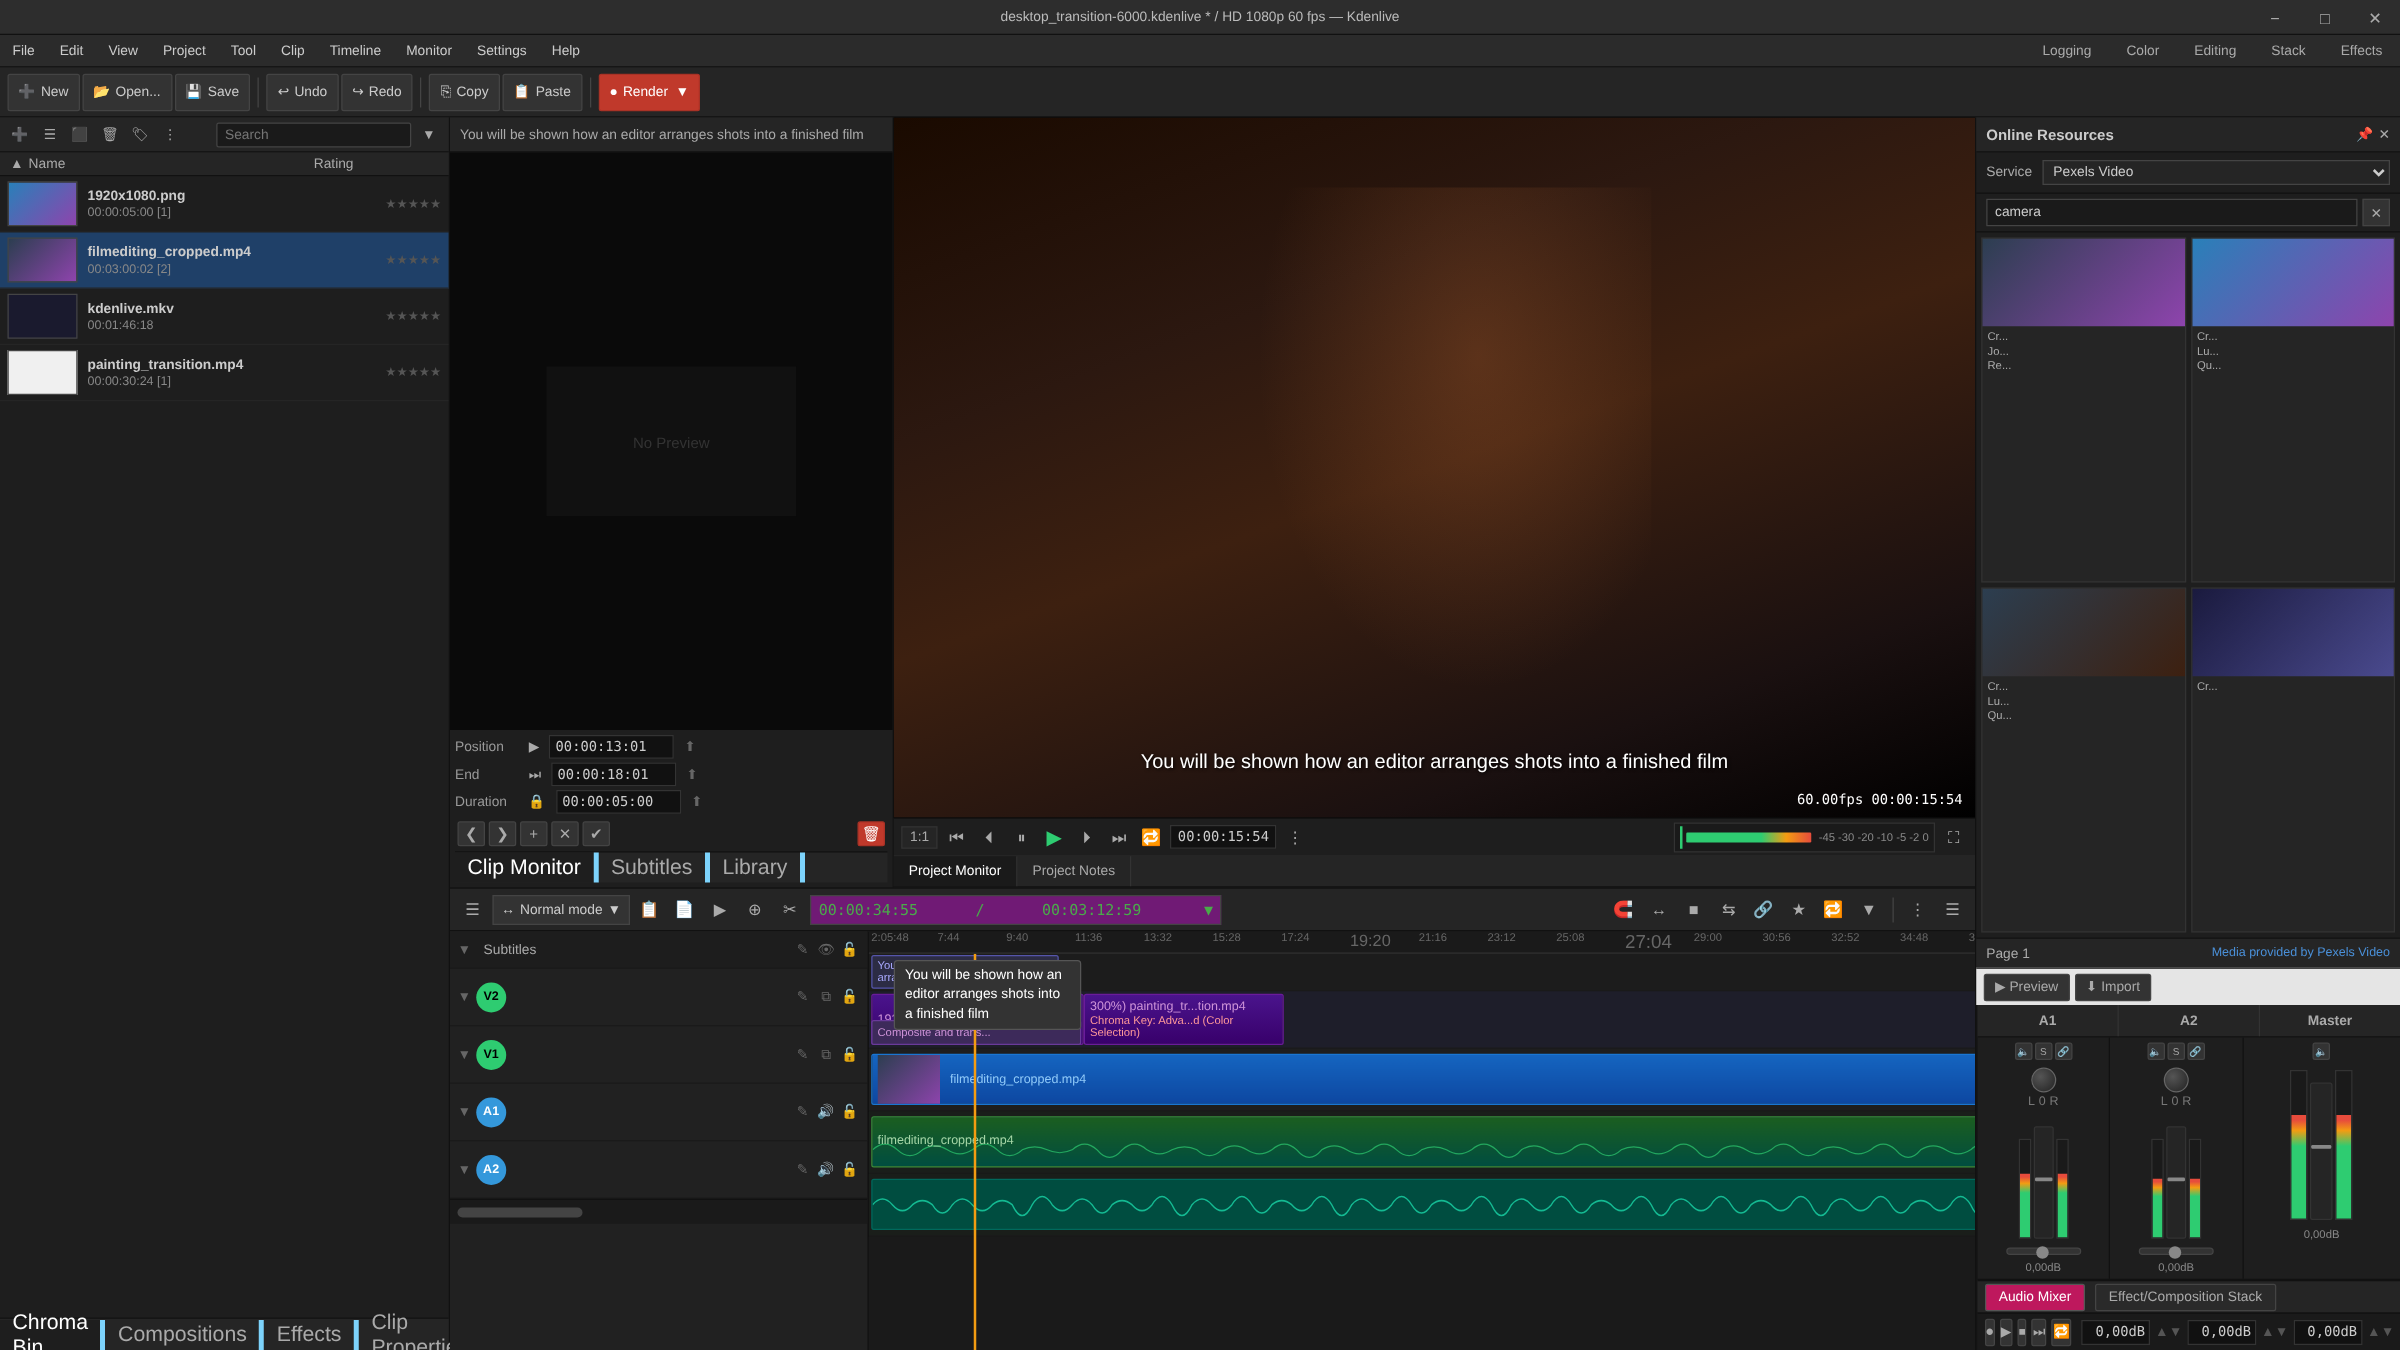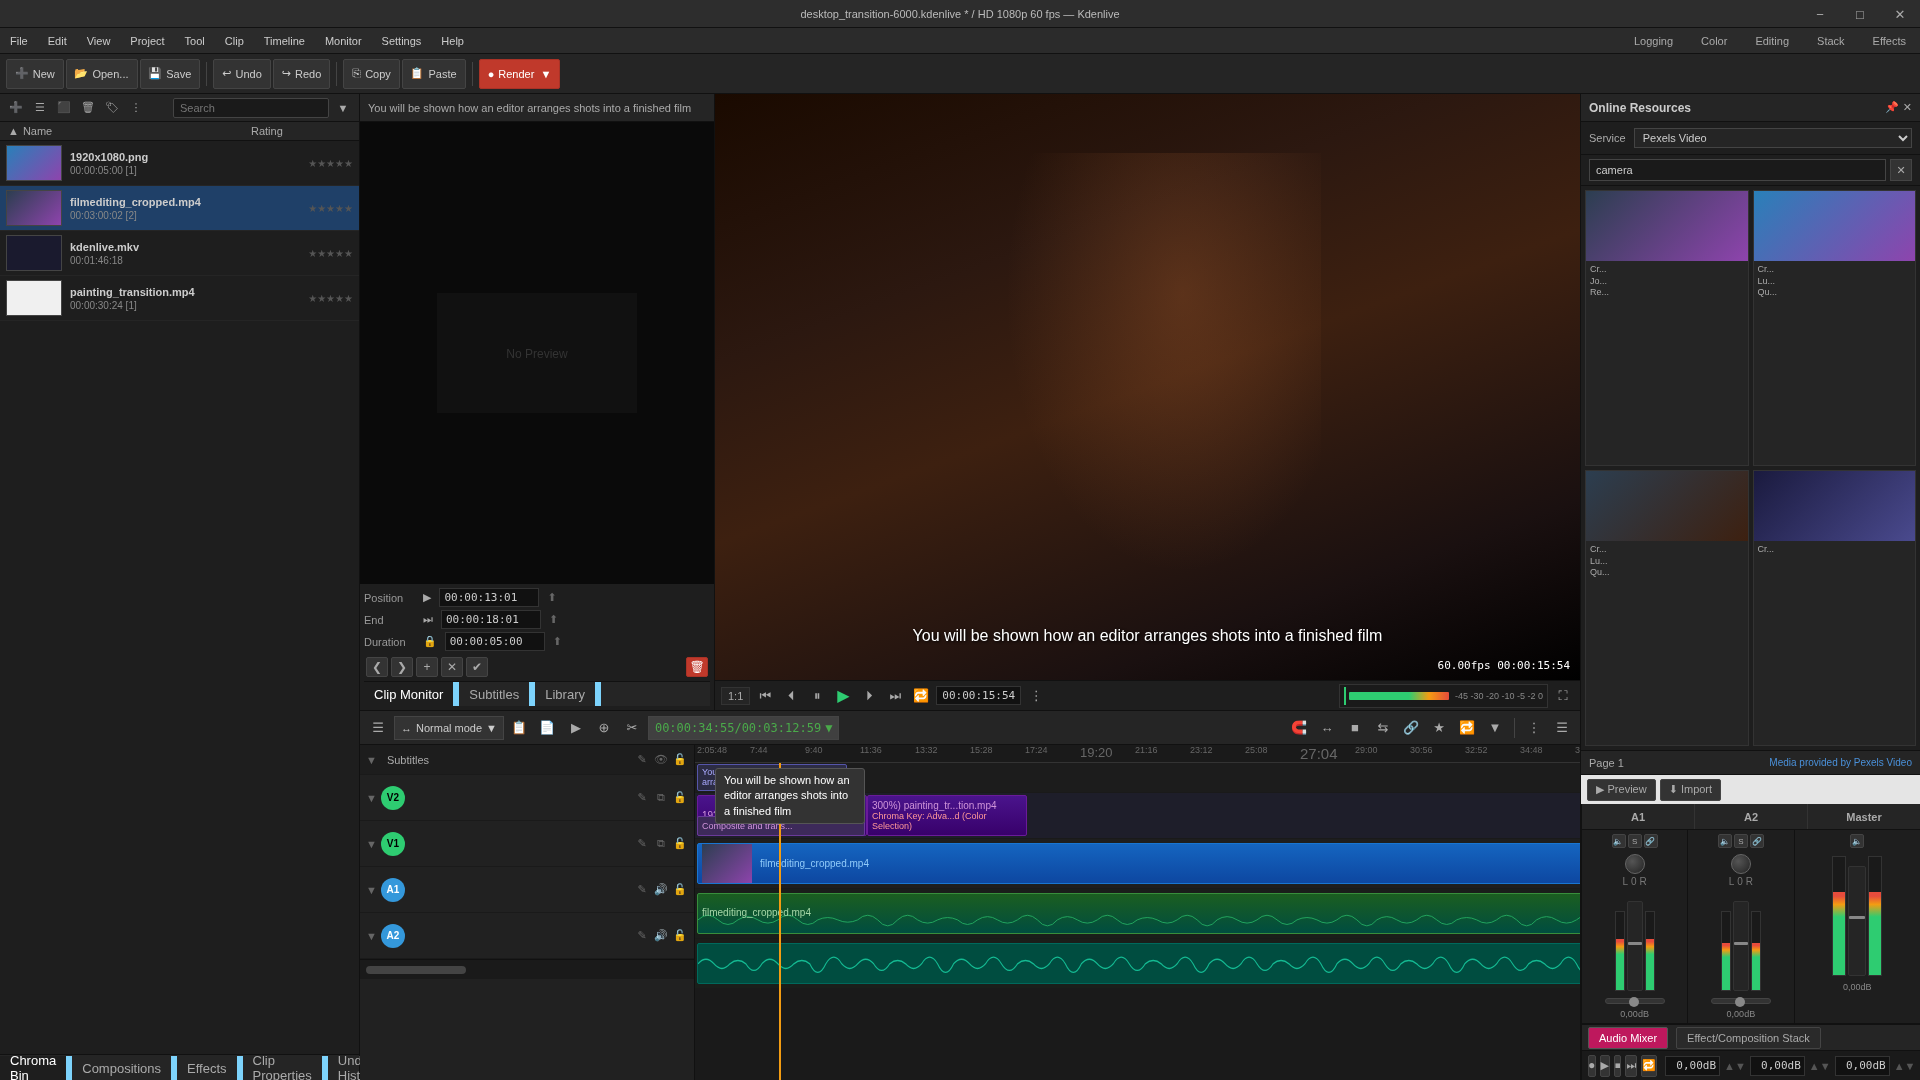--- a/index.html
+++ b/index.html
@@ -38,21 +38,21 @@
     .bin-item { display: flex; align-items: center; padding: 4px 6px; cursor: pointer; border-bottom: 1px solid #252525; }
     .bin-item.selected { background: #1f4068; }
     .bin-thumb { width: 56px; height: 36px; background: #333; border: 1px solid #444; flex-shrink: 0; margin-right: 8px; overflow: hidden; display: flex; align-items: center; justify-content: center; }
     .bin-info { flex: 1; }
     .bin-name { color: #ccc; font-size: 11px; font-weight: bold; }
     .bin-duration { color: #888; font-size: 10px; margin-top: 2px; }
     .stars { color: #555; font-size: 10px; }
 
     
     #left-bottom-tabs { height: 26px; background: #252525; display: flex; align-items: flex-end; border-top: 1px solid #111; }
-    .lt-tab { padding: 0 10px; height: 24px; display: flex; align-items: center; cursor: pointer; color: #aaa; font-size: 13px; border-right: 6px solid #7dd3fc; }
+    .lt-tab { padding: 0 10px; height: 24px; display: flex; align-items: center; cursor: pointer; color: #aaa; font-size: 17px; border-right: 4px solid #7dd3fc; }
     .lt-tab.active { background: #1e1e1e; color: #fff; }
 
     
     #center-area { flex: 1; display: flex; flex-direction: column; }
     #top-area { display: flex; flex: 1; }
 
     
     #clip-monitor { width: 355px; background: #1a1a1a; border-right: 1px solid #111; display: flex; flex-direction: column; flex-shrink: 0; }
     #clip-monitor-info { height: 28px; background: #252525; display: flex; align-items: center; padding: 0 8px; font-size: 11px; color: #aaa; border-bottom: 1px solid #111; overflow: hidden; }
     #clip-monitor-video { flex: 1; background: #0a0a0a; display: flex; align-items: center; justify-content: center; }
@@ -96,21 +96,21 @@
     #rp-footer .page-label { font-size: 11px; color: #aaa; }
     #rp-footer .media-credit { margin-left: auto; font-size: 10px; color: #4a90d9; cursor: pointer; }
     #rp-bottom-btns { height: 30px; background: #e5e5e5; display: flex; align-items: center; padding: 0 6px; gap: 4px; border-top: 1px solid #111; }
     .rp-bb { height: 22px; padding: 0 8px; background: #333; border: 1px solid #444; color: #aaa; cursor: pointer; font-size: 11px; border-radius: 2px; }
 
     
     #timeline-area { height: 370px; background: #1a1a1a; border-top: 1px solid #111; display: flex; flex-direction: column; flex-shrink: 0; }
     #timeline-toolbar { height: 34px; background: #252525; display: flex; align-items: center; padding: 0 6px; gap: 4px; border-bottom: 1px solid #111; }
     .tl-btn { width: 24px; height: 24px; background: transparent; border: none; color: #aaa; cursor: pointer; display: flex; align-items: center; justify-content: center; font-size: 13px; border-radius: 2px; }
     .tl-mode { height: 24px; background: #333; border: 1px solid #444; color: #ccc; font-size: 11px; padding: 0 6px; display: flex; align-items: center; gap: 4px; }
-    .tl-time { height: 24px; background: #404040; border: 1px solid #444; color: #4aaa4a; font-family: monospace; font-size: 12px; padding: 0 6px; display: flex; align-items: center; }
+    .tl-time { height: 24px; background: #701a75; border: 1px solid #444; color: #4aaa4a; font-family: monospace; font-size: 12px; padding: 0 6px; display: flex; align-items: center; gap: 46px; }
     .tl-sep2 { width: 1px; height: 20px; background: #444; margin: 0 3px; }
 
     #timeline-content { flex: 1; display: flex; overflow: hidden; }
     #track-headers { width: 335px; background: #212121; border-right: 1px solid #111; flex-shrink: 0; overflow-y: hidden; }
     .track-header { height: 46px; display: flex; align-items: center; padding: 0 6px; border-bottom: 1px solid #1a1a1a; gap: 4px; }
     .track-header.subtitle-track { height: 30px; background: #1d1d1d; }
     .track-expand { color: #666; cursor: pointer; }
     .track-label-circle { width: 24px; height: 24px; border-radius: 50%; display: flex; align-items: center; justify-content: center; font-size: 10px; font-weight: bold; flex-shrink: 0; }
     .v-track { background: #2ecc71; color: #000; }
     .a-track { background: #3498db; color: #fff; }
@@ -380,20 +380,24 @@
           <div class="pm-time">00:00:15:54</div>
           <div class="pm-btn">⋮</div>
           <div style="flex:1;"></div>
           <div style="display:flex;align-items:center;gap:2px;background:#1a1a1a;padding:2px 4px;border:1px solid #333;">
             <div style="width:2px;height:18px;background:#2ecc71;margin-right:1px;"></div>
             <div style="width:100px;height:8px;background:linear-gradient(to right,#2ecc71 0%,#2ecc71 60%,#f39c12 80%,#e74c3c 100%);border-radius:1px;"></div>
             <div style="font-size:9px;color:#888;margin-left:4px;">-45 -30 -20 -10 -5 -2 0</div>
           </div>
           <div class="pm-btn">⛶</div>
         </div>
+        <div id="monitor-tabs">
+          <div class="mt-tab active">Project Monitor</div>
+          <div class="mt-tab">Project Notes</div>
+        </div>
       </div>
 
     </div>
 
     <div id="timeline-area">
       <div id="timeline-toolbar">
         <div class="tl-btn">☰</div>
         <div class="tl-mode">
           <span>↔</span>
           <span>Normal mode</span>

